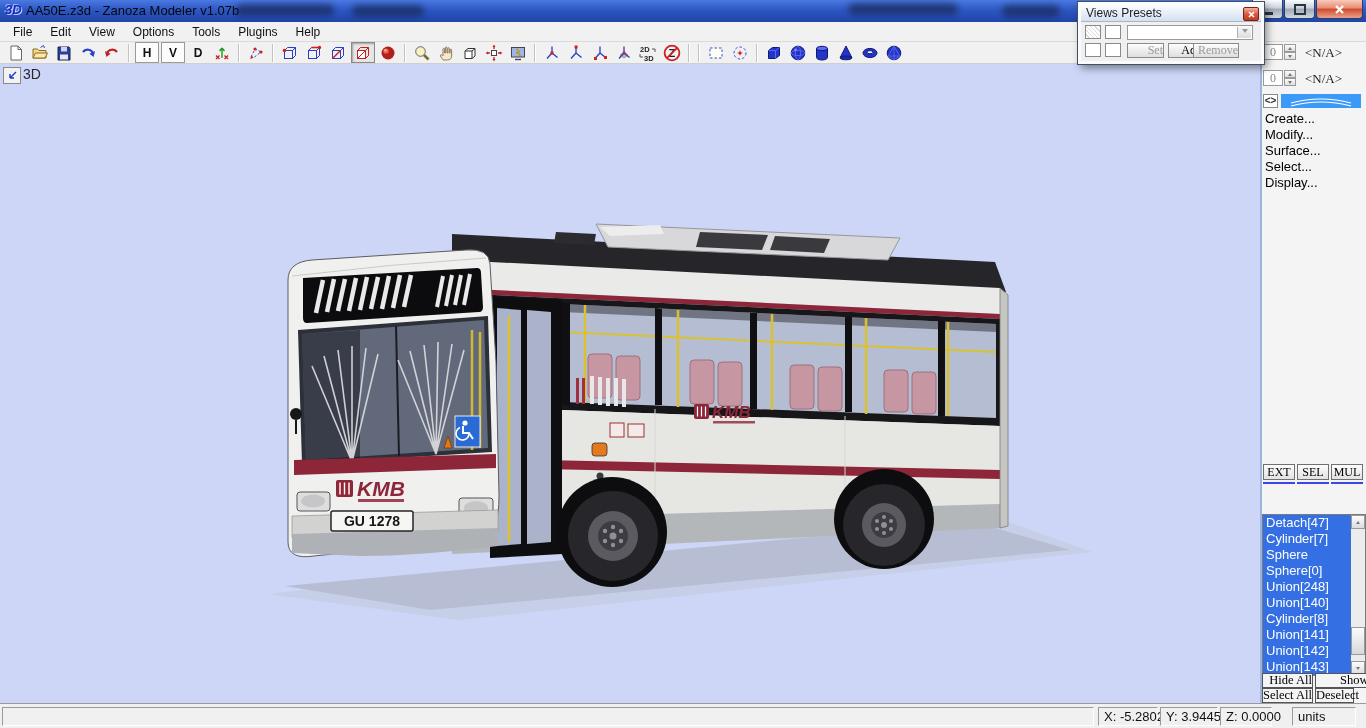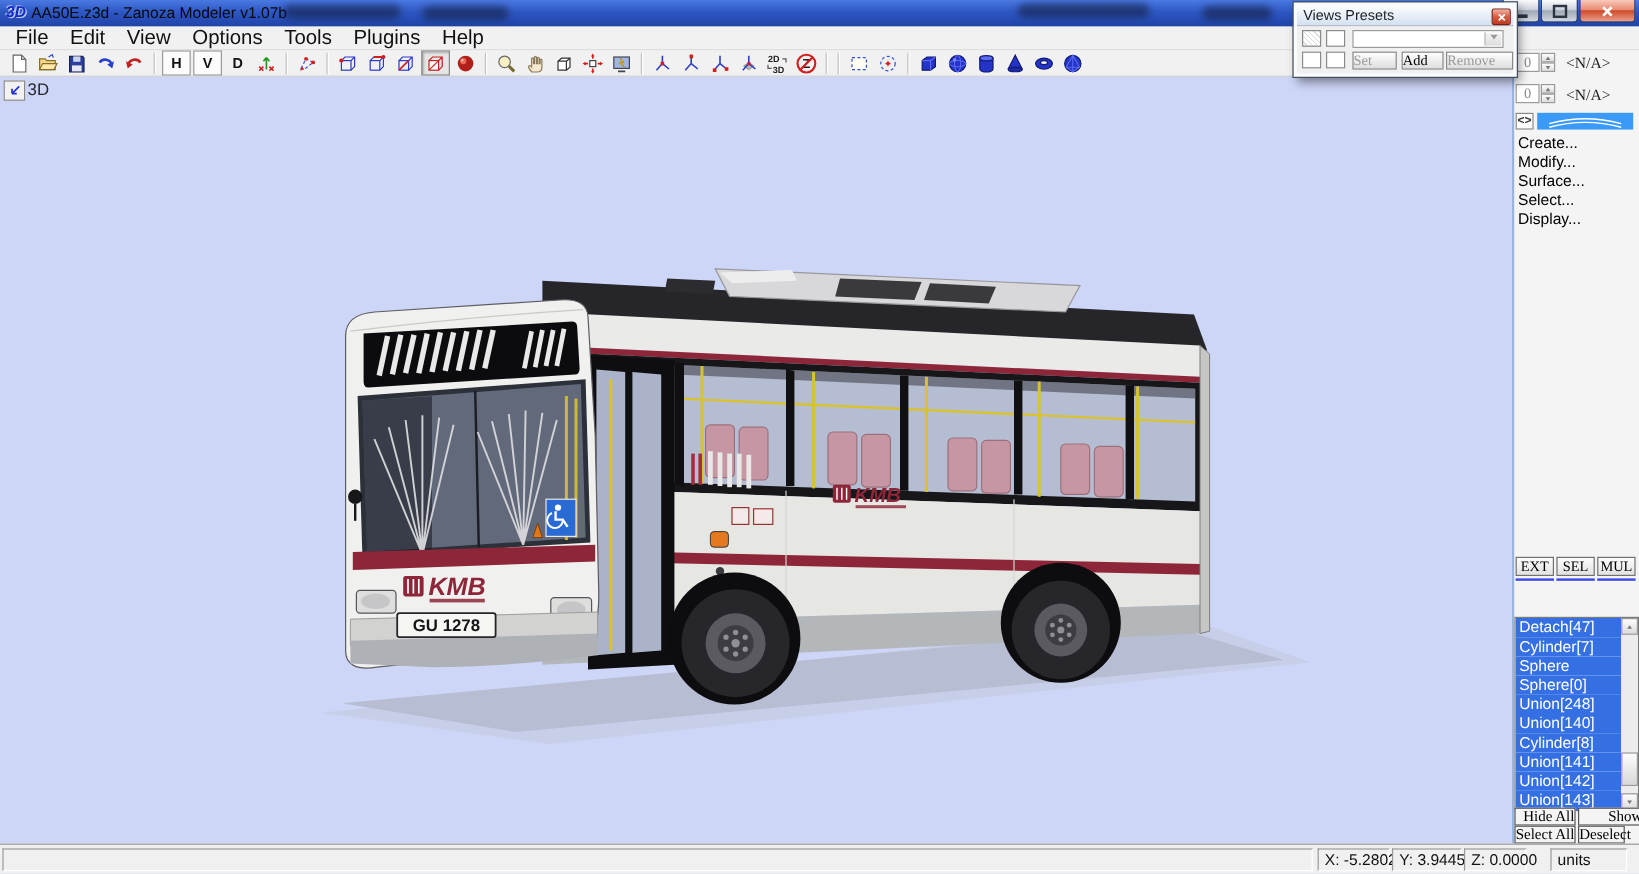--- a/index.html
+++ b/index.html
@@ -17,21 +17,21 @@
   .wbtns{position:absolute;right:3px;top:0;display:flex;gap:1px}
   .wbtn{width:29px;height:18px;border:1px solid #2c3e68;border-top:none;
     border-radius:0 0 4px 4px;display:flex;align-items:center;justify-content:center;
     background:linear-gradient(#fafcfe,#ccd2da 45%,#9fa9b6 50%,#d2d8df)}
   .wbtn.close{width:45px;background:linear-gradient(#f7cabc,#ea8b71 45%,#cf4a2b 50%,#e9a28c)}
   .glyph-min{width:10px;height:3px;background:#2a3442;margin-top:8px}
   .glyph-restore{width:8px;height:7px;border:2px solid #2a3442;background:transparent;position:relative}
   
   .menubar{position:absolute;left:0;top:22px;width:1366px;height:20px;background:#f1f1f1;
     border-bottom:1px solid #dadada;display:flex;align-items:center;padding-left:4px;box-sizing:border-box}
-  .menu-item{padding:0 9px;font-size:17px;color:#111;line-height:20px}
+  .menu-item{padding:0 9px;font-size:12px;color:#111;line-height:20px}
   
   .toolbar{position:absolute;left:0;top:42px;width:1262px;height:22px;background:#f1f1f1;
     border-bottom:1px solid #cfcfcf;display:flex;align-items:center;padding-left:4px;box-sizing:border-box}
   .tb{width:24px;height:21px;display:flex;align-items:center;justify-content:center;flex:none}
   .tb svg{display:block}
   .tb.boxed{width:22px;height:19px;border:1px solid #9a9a9a;background:#fcfcfc;margin:0 1px}
   .tb.pressed{width:22px;height:19px;border:1px solid #8a8a8a;background:#e6e6e6;
     box-shadow:inset 1px 1px 2px rgba(0,0,0,.3);margin:0 1px}
   .tb-txt{font:bold 12px "Liberation Sans",sans-serif;color:#111}
   .sep{width:0;height:18px;border-left:1px solid #c2c2c2;border-right:1px solid #fff;margin:0 4px;flex:none}
@@ -52,21 +52,21 @@
     background:linear-gradient(#f3b0a2,#d95a40 50%,#c03a20);display:flex;align-items:center;justify-content:center}
   .vp-body{height:39px;position:relative;background:#f0f0f0}
   .vp-box{position:absolute;width:16px;height:14px;background:#fff;border:1px solid #8a8a8a;box-sizing:border-box}
   .vp-box.hatch{background:repeating-linear-gradient(45deg,#fff 0 2px,#d9d9d9 2px 3px)}
   .vp-combo{position:absolute;left:46px;top:3px;width:126px;height:15px;background:#fff;
     border:1px solid #9a9a9a;box-sizing:border-box}
   .vp-combo-arrow{position:absolute;right:1px;top:1px;width:13px;height:11px;background:linear-gradient(#f6f6f6,#dcdcdc);
     border-left:1px solid #b0b0b0;display:flex;align-items:center;justify-content:center}
   .tri-down{width:0;height:0;border:3px solid transparent;border-top:4px solid #9a9a9a}
   .vp-btn{position:absolute;top:21px;height:15px;border:1px solid #8a8a8a;background:linear-gradient(#fefefe,#dedede);
-    font:12px "Liberation Serif",serif;text-align:left;line-height:13px;box-sizing:border-box;color:#000}
+    font:12px "Liberation Serif",serif;text-align:right;line-height:13px;box-sizing:border-box;color:#000}
   .vp-btn.dis{color:#9a9a9a}
   
   .sidebar{position:absolute;left:1262px;top:42px;width:104px;height:661px;background:#f4f4f5}
   .spin-row{position:absolute;left:1px;height:17px}
   .spin-field{position:absolute;left:0;top:0;width:20px;height:16px;background:#fff;border:1px solid #9a9a9a;
     font:12px "Liberation Serif",serif;color:#8a8a8a;text-align:center;line-height:15px;box-sizing:border-box}
   .spin-btn{position:absolute;left:21px;width:12px;height:8px;background:linear-gradient(#fcfcfc,#dedede);
     border:1px solid #9a9a9a;box-sizing:border-box;display:flex;align-items:center;justify-content:center}
   .tri-up-s{width:0;height:0;border:2.5px solid transparent;border-bottom:3.5px solid #777;margin-top:-2px}
   .tri-dn-s{width:0;height:0;border:2.5px solid transparent;border-top:3.5px solid #777;margin-bottom:-2px}
@@ -577,21 +577,21 @@
     <span class="vp-box" style="left:24px;top:3px"></span>
     <span class="vp-box" style="left:4px;top:21px"></span>
     <span class="vp-box" style="left:24px;top:21px"></span>
     <span class="vp-combo">
       <span class="vp-combo-arrow">
           <span class="tri-down"></span>
         </span>
     </span>
     <span class="vp-btn dis" style="left:46px;width:37px">Set</span>
     <span class="vp-btn" style="left:87px;width:35px">Add</span>
-    <span class="vp-btn dis" style="left:124px;width:56px">Remove</span>
+    <span class="vp-btn dis" style="left:112px;width:46px">Remove</span>
   </div>
 </div>
 
 <div class="sidebar">
   <div class="spin-row" style="top:2px">
     <span class="spin-field">0</span>
     <span class="spin-btn" style="top:0">
         <span class="tri-up-s"></span>
       </span>
     <span class="spin-btn" style="top:8px">

